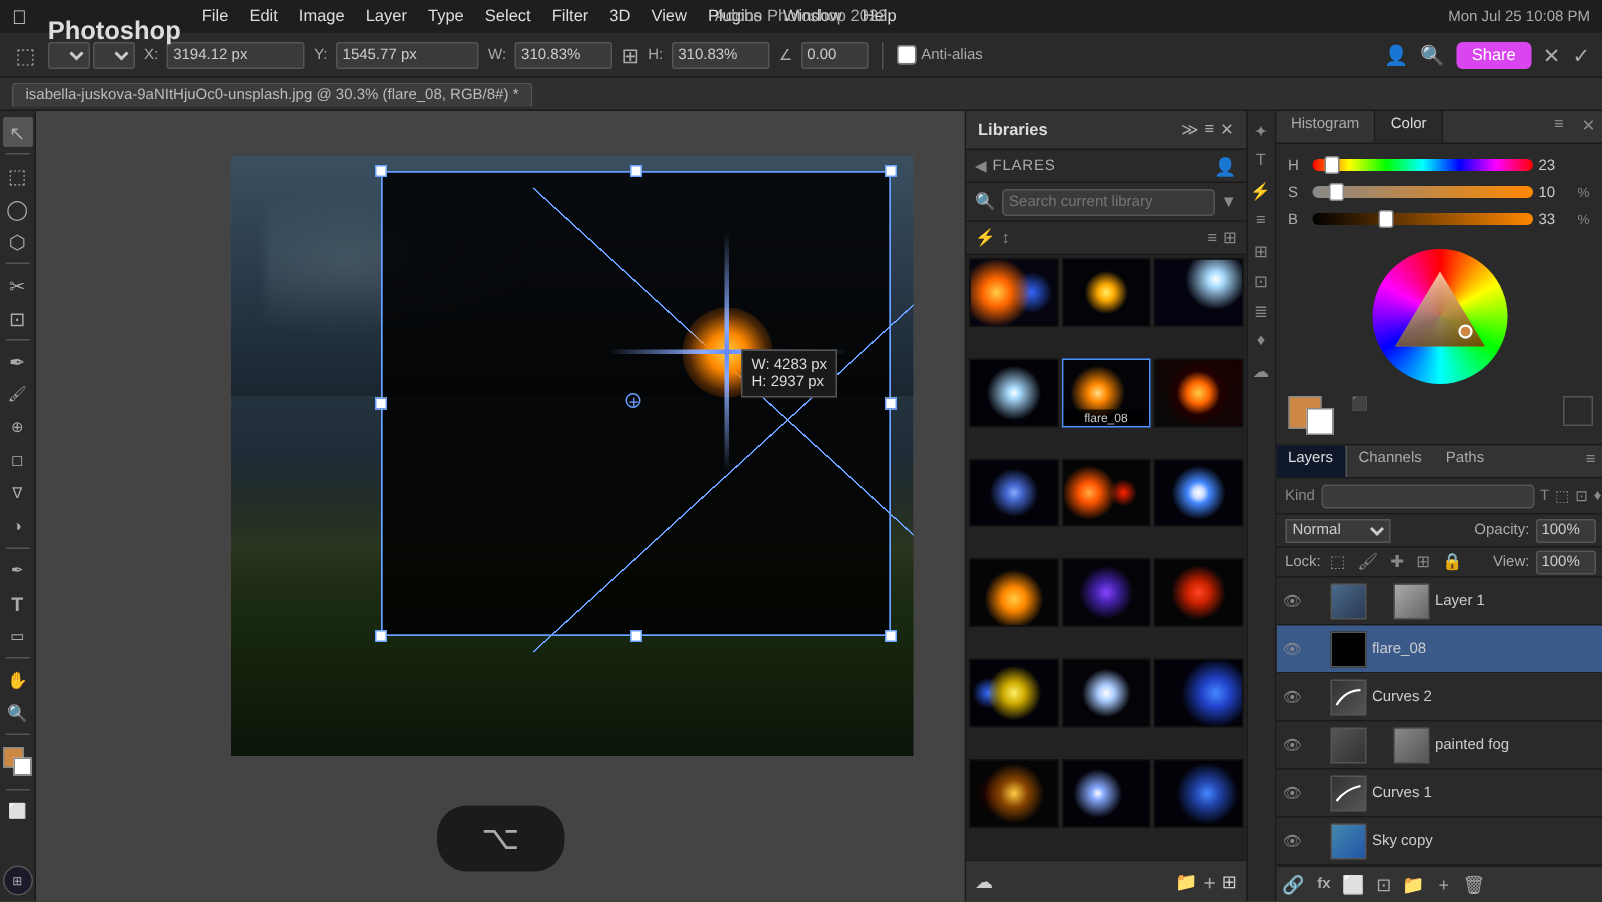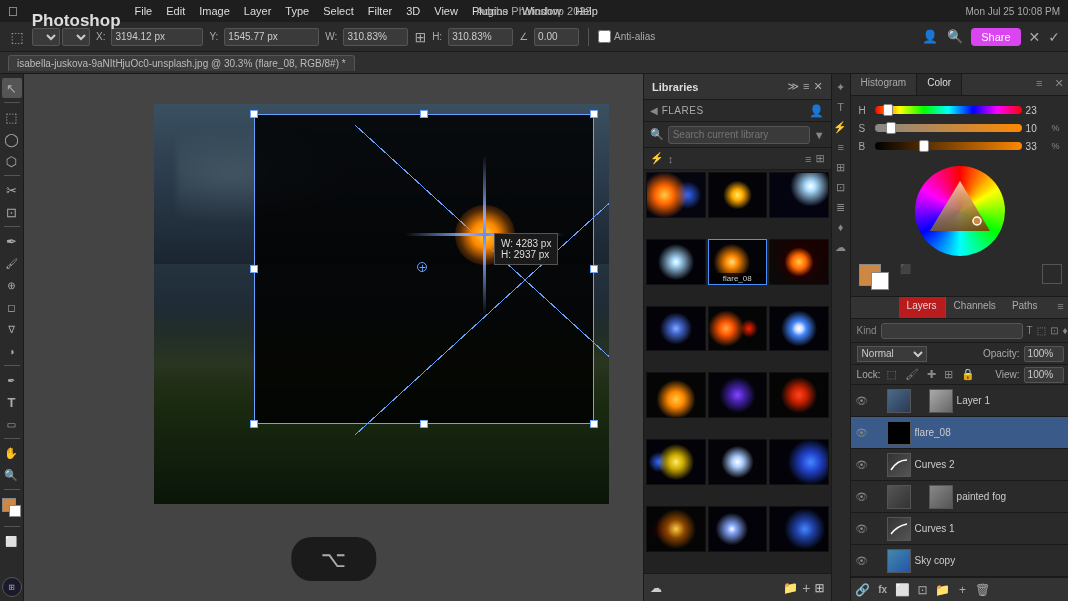--- a/index.html
+++ b/index.html
@@ -595,24 +595,23 @@
       background: #333;
       border-bottom: 1px solid #1a1a1a;
     }
     .layers-tab {
       padding: 3px 8px;
       font-size: 10px;
       color: #aaa;
       cursor: pointer;
     }
     .layers-tab.active {
-      background: #b91c1c;
+      background: #0f172a;
       color: #ddd;
       border-right: 1px solid #555;
-      margin-left: 48px;
     }
     .layers-search {
       height: 24px;
       display: flex;
       align-items: center;
       padding: 2px 6px;
       gap: 4px;
       border-bottom: 1px solid #1a1a1a;
     }
     .layers-search input {

